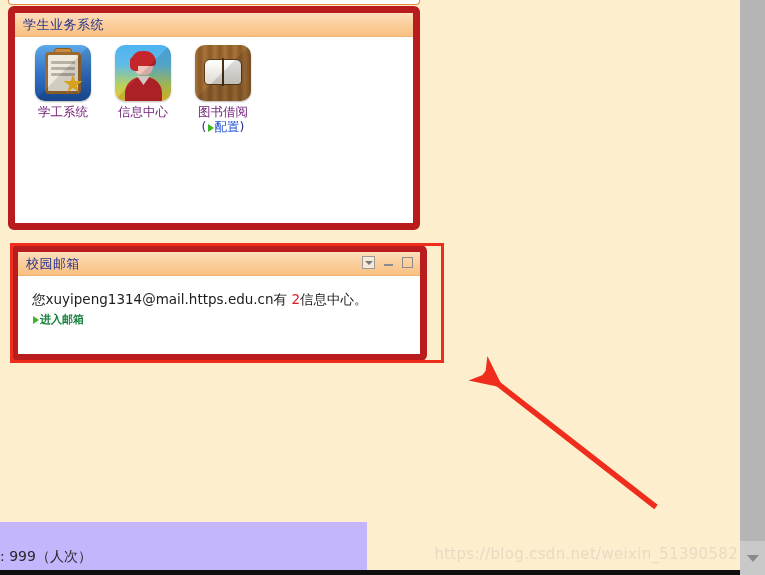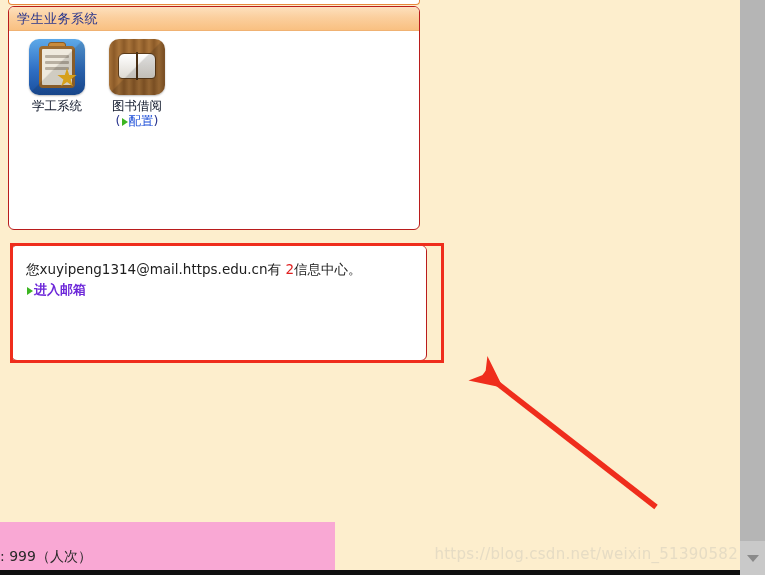--- a/index.html
+++ b/index.html
@@ -26,21 +26,21 @@
     border-top: none;
     border-radius: 0 0 4px 4px;
     background: #ffffff;
     box-sizing: border-box;
   }
 
   
   .panel {
     position: absolute;
     background: #ffffff;
-    border: 1px solid #b91c1c;
+    border: 7px solid #b91c1c;
     border-radius: 6px;
     box-sizing: border-box;
     overflow: hidden;
   }
   .panel-head {
     height: 24px;
     background: linear-gradient(to bottom, #fde0bd 0%, #fbcf9e 45%, #f9c081 100%);
     border-bottom: 1px solid #f0b273;
     position: relative;
     box-sizing: border-box;
@@ -127,21 +127,21 @@
     width: 56px;
     height: 56px;
     border-radius: 10px;
     position: relative;
     overflow: hidden;
     box-shadow: 0 1px 2px rgba(0,0,0,0.28);
   }
   .app-label {
     margin-top: 3px;
     font-size: 12.5px;
-    color: #0f172a;
+    color: #701a75;
     text-align: center;
     line-height: 15px;
     width: 78px;
   }
   .cfg-line {
     font-size: 12.5px;
     color: #28348c;
     line-height: 15px;
     text-align: center;
     white-space: nowrap;
@@ -310,23 +310,23 @@
   #mail-panel .panel-body { padding: 14px 0 0 14px; }
   .mail-line {
     font-size: 13.5px;
     color: #1c1c1c;
     white-space: nowrap;
     line-height: 18px;
   }
   .mail-count { color: #e02020; }
   .mail-link {
     margin-top: 2px;
-    font-size: 13px;
+    font-size: 11px;
     font-weight: bold;
-    color: #6d28d9;
+    color: #15803d;
     white-space: nowrap;
     cursor: pointer;
     line-height: 20px;
   }
 
   
   #annot-rect {
     position: absolute;
     left: 10px;
     top: 243px;
@@ -347,21 +347,22 @@
     pointer-events: none;
   }
 
   
   #bottom-bar {
     position: absolute;
     left: 0;
     bottom: 5px;
     width: 335px;
     height: 48px;
-    background: #f9a8d4;
+    background: #c4b5fd;
+    padding-left: 32px;
   }
   #visit-counter {
     position: absolute;
     left: 0;
     bottom: 4px;
     font-size: 14px;
     color: #2a2a2a;
     white-space: nowrap;
     font-family: "DejaVu Sans", "Liberation Sans", sans-serif;
   }
@@ -439,38 +440,58 @@
           <div class="ln l1"></div>
           <div class="ln l2"></div>
           <div class="ln l3"></div>
           <div class="star"></div>
           <div class="ico-shadow"></div>
         </div>
         <div class="app-label">学工系统</div>
       </div>
 
 
+      <div class="app-cell">
+        <div class="app-icon ico-person">
+          <div class="head"></div>
+          <div class="hair"></div>
+          <div class="body"></div>
+          <div class="collar"></div>
+          <div class="ico-shadow"></div>
+        </div>
+        <div class="app-label">信息中心</div>
+      </div>
 
       <div class="app-cell">
         <div class="app-icon ico-book">
           <div class="pageL"></div>
           <div class="pageR"></div>
           <div class="spine"></div>
           <div class="ico-shadow"></div>
         </div>
         <div class="app-label">图书借阅</div>
         <div class="cfg-line"><span>(</span><span class="grn-tri"></span><span class="cfg-word">配置</span><span>)</span></div>
       </div>
 
 
     </div>
   </div>
 </div>
 
 <div class="panel" id="mail-panel">
+  <div class="panel-head">
+    <div class="panel-title">校园邮箱</div>
+    <div class="win-btns">
+      <div class="btn-dropdown">
+          <span class="tri"></span>
+        </div>
+      <div class="btn-min"></div>
+      <div class="btn-max"></div>
+    </div>
+  </div>
   <div class="panel-body">
     <div class="mail-line"><span>您xuyipeng1314@mail.https.edu.cn有 </span><span class="mail-count">2</span><span>信息中心。</span></div>
     <div class="mail-link"><span class="grn-tri"></span><span>进入邮箱</span></div>
   </div>
 </div>
 
 <div id="annot-rect"></div>
 
 <svg id="annot-arrow" viewBox="0 0 210 165">
   <defs>

